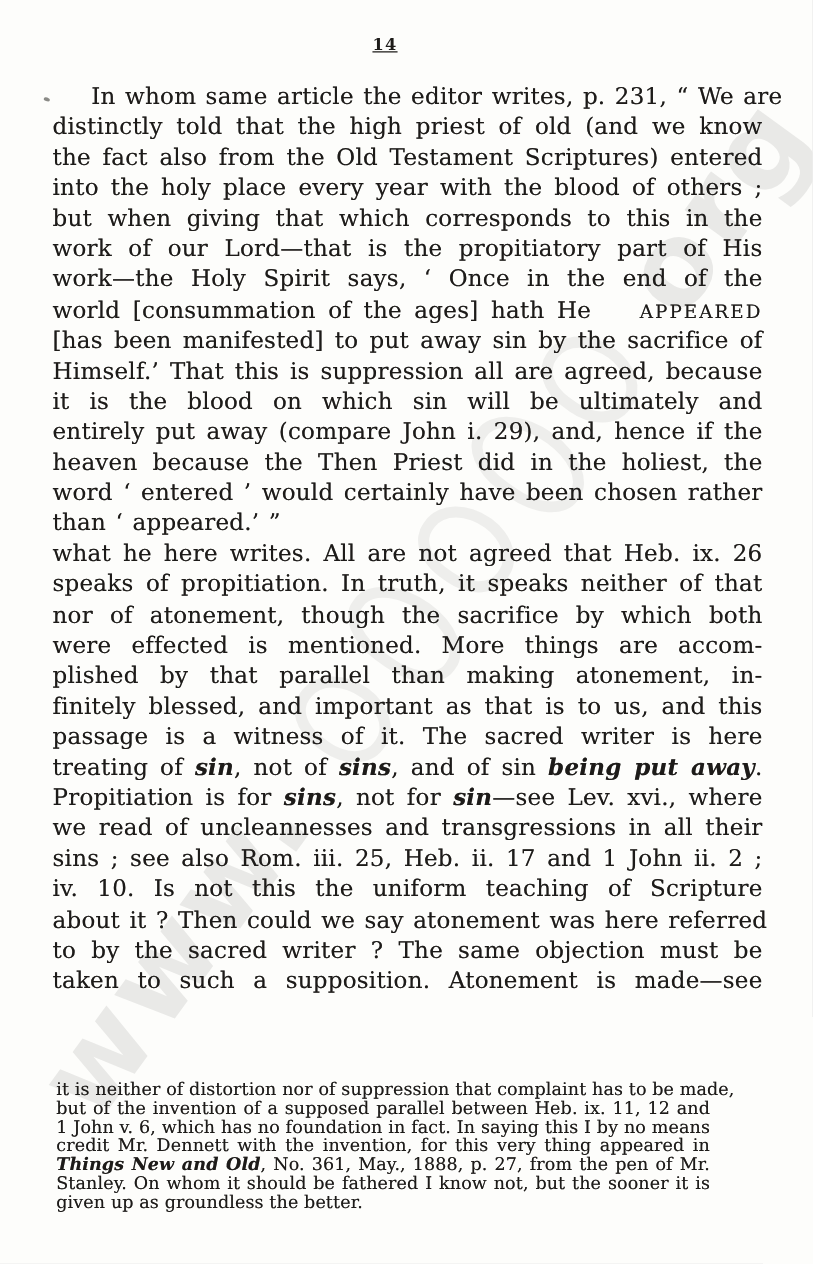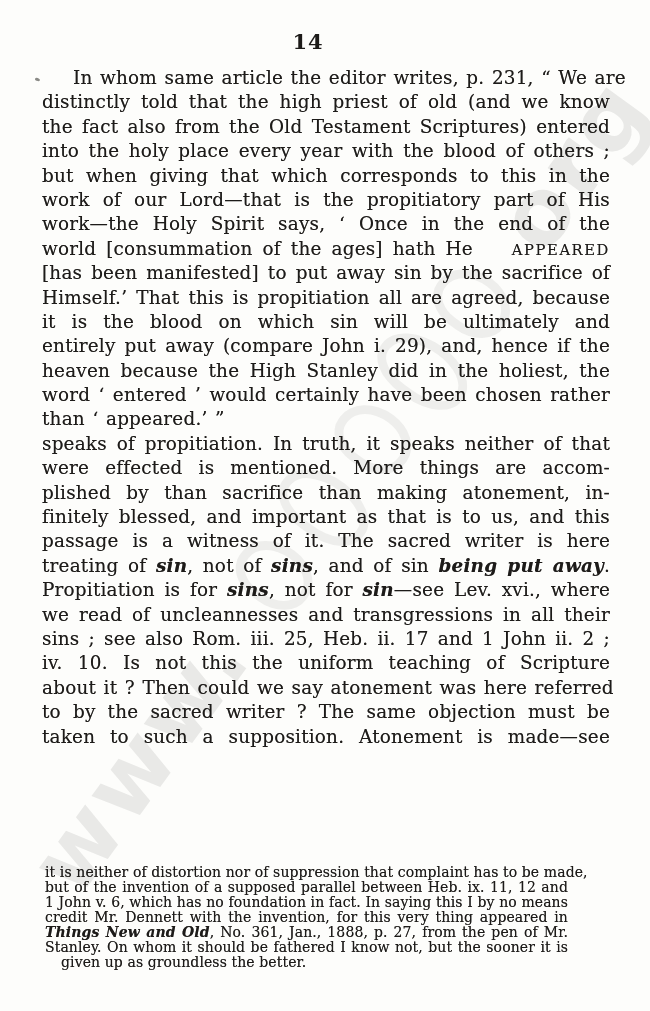--- a/index.html
+++ b/index.html
@@ -42,24 +42,25 @@
   }
   .wm-blob.tall { height: 80px; }
 
   
   .folio {
     position: absolute;
     top: 29px;
     left: 283px;
     width: 50px;
     text-align: center;
-    font-size: 21px;
+    font-size: 13px;
     font-weight: bold;
     letter-spacing: 1px;
     z-index: 1;
+    text-decoration: underline;
   }
 
   
   .ink-speck {
     position: absolute;
     left: 35px;
     top: 78px;
     width: 5px;
     height: 3px;
     background: #8a8a86;
@@ -103,21 +104,21 @@
   .fline {
     height: 15px;
     line-height: 15px;
     font-size: 14px;
     letter-spacing: 0.1px;
     text-align: justify;
     text-align-last: justify;
     white-space: nowrap;
     text-shadow: 0 0 0.4px rgba(20, 18, 16, 0.6);
   }
-  .fline.last { text-align-last: left; white-space: normal; margin-left: 16px; }
+  .fline.last { text-align-last: left; white-space: normal; }
 </style>
 </head>
 <body>
 
 <div class="page">
 
   <div class="watermark">
     <span class="wm-text">www.</span>
     <span class="wm-mid">
       <span class="wm-blob"></span>
@@ -138,48 +139,50 @@
         <div>
           <div class="line indent"><span>In whom same article the editor writes, p. 231, “ We are</span></div>
           <div class="line"><span>distinctly told that the high priest of old (and we know</span></div>
           <div class="line"><span>the fact also from the Old Testament Scriptures) entered</span></div>
           <div class="line"><span>into the holy place every year with the blood of others ;</span></div>
           <div class="line"><span>but when giving that which corresponds to this in the</span></div>
           <div class="line"><span>work of our Lord—that is the propitiatory part of His</span></div>
           <div class="line"><span>work—the Holy Spirit says, ‘ Once in the end of the</span></div>
           <div class="line"><span>world [consummation of the ages] hath He </span><span class="sc">APPEARED</span></div>
           <div class="line"><span>[has been manifested] to put away sin by the sacrifice of</span></div>
-          <div class="line"><span>Himself.’  That this is propitiation all are agreed, because</span></div>
+          <div class="line"><span>Himself.’  That this is suppression all are agreed, because</span></div>
           <div class="line"><span>it is the blood on which sin will be ultimately and</span></div>
           <div class="line"><span>entirely put away (compare John i. 29), and, hence if the</span></div>
-          <div class="line"><span>heaven because the High Stanley did in the holiest, the</span></div>
+          <div class="line"><span>heaven because the Then Priest did in the holiest, the</span></div>
           <div class="line"><span>word ‘ entered ’ would certainly have been chosen rather</span></div>
           <div class="line last"><span>than ‘ appeared.’ ”</span></div>
         </div>
         <div>
+          <div class="line"><span>what he here writes.  All are not agreed that Heb. ix. 26</span></div>
           <div class="line"><span>speaks of propitiation.  In truth, it speaks neither of that</span></div>
+          <div class="line"><span>nor of atonement, though the sacrifice by which both</span></div>
           <div class="line"><span>were effected is mentioned.  More things are accom-</span></div>
-          <div class="line"><span>plished by than sacrifice than making atonement, in-</span></div>
+          <div class="line"><span>plished by that parallel than making atonement, in-</span></div>
           <div class="line"><span>finitely blessed, and important as that is to us, and this</span></div>
           <div class="line"><span>passage is a witness of it.  The sacred writer is here</span></div>
           <div class="line"><span>treating of </span><span class="i">sin</span><span>, not of </span><span class="i">sins</span><span>, and of sin </span><span class="i">being put away</span><span>.</span></div>
           <div class="line"><span>Propitiation is for </span><span class="i">sins</span><span>, not for </span><span class="i">sin</span><span>—see Lev. xvi., where</span></div>
           <div class="line"><span>we read of uncleannesses and transgressions in all their</span></div>
           <div class="line"><span>sins ; see also Rom. iii. 25, Heb. ii. 17 and 1 John ii. 2 ;</span></div>
           <div class="line"><span>iv. 10.  Is not this the uniform teaching of Scripture</span></div>
           <div class="line"><span>about it ?  Then could we say atonement was here referred</span></div>
           <div class="line"><span>to by the sacred writer ?  The same objection must be</span></div>
           <div class="line"><span>taken to such a supposition.  Atonement is made—see</span></div>
         </div>
       </div>
   </main>
 
   <div id="footnote" class="footnote">
       <div class="fline"><span>it is neither of distortion nor of suppression that complaint has to be made,</span></div>
       <div class="fline"><span>but of the invention of a supposed parallel between Heb. ix. 11, 12 and</span></div>
       <div class="fline"><span>1 John v. 6, which has no foundation in fact.  In saying this I by no means</span></div>
       <div class="fline"><span>credit Mr. Dennett with the invention, for this very thing appeared in</span></div>
-      <div class="fline"><span class="i">Things New and Old</span><span>, No. 361, Jan., 1888, p. 27, from the pen of Mr.</span></div>
+      <div class="fline"><span class="i">Things New and Old</span><span>, No. 361, May., 1888, p. 27, from the pen of Mr.</span></div>
       <div class="fline"><span>Stanley.  On whom it should be fathered I know not, but the sooner it is</span></div>
       <div class="fline last"><span>given up as groundless the better.</span></div>
     </div>
 
 </div>
 
 </body></html>

